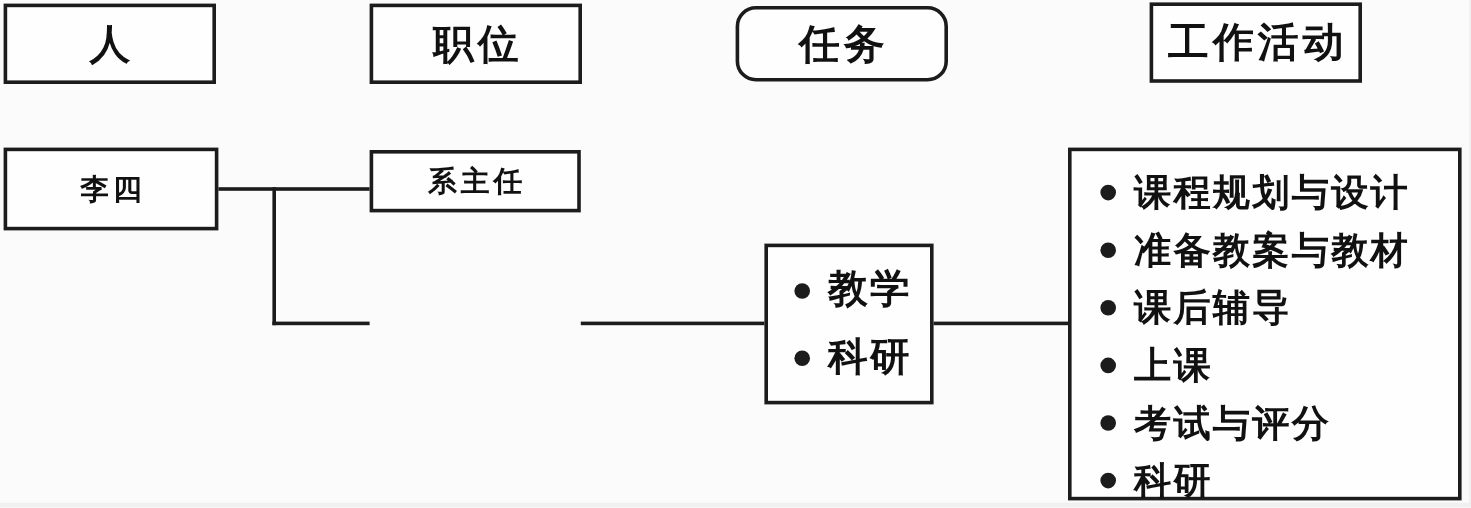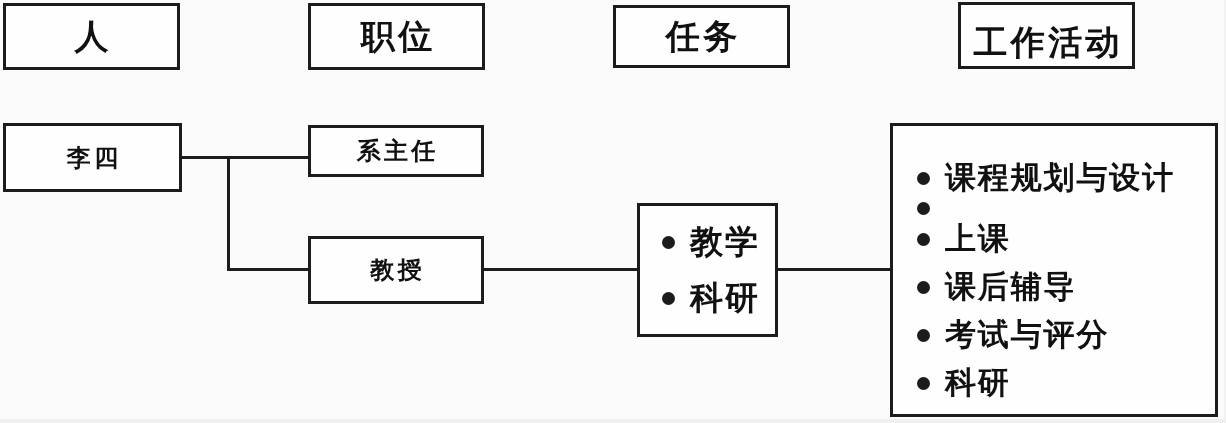--- a/index.html
+++ b/index.html
@@ -53,22 +53,22 @@
     flex:0 0 auto;
   }
   .connector{
     position:absolute;
     background:var(--line);
   }
 
   
   #hdr-person  {left:3px;  top:3px;  width:177px;height:67px;}
   #hdr-position{left:308px;top:3px;  width:177px;height:67px;}
-  #hdr-task    {left:613px;top:5px;  width:177px;height:63px;}
-  #hdr-activity{left:958px;top:2px;  width:177px;height:67px;align-items:flex-end;}
+  #hdr-task    {left:613px;top:5px;  width:177px;height:63px;border-radius:17px;}
+  #hdr-activity{left:958px;top:2px;  width:177px;height:67px;}
 
   #node-person {left:3px;  top:123px;width:179px;height:69px;}
   #node-pos1   {left:308px;top:125px;width:176px;height:52px;}
   #node-pos2   {left:308px;top:236px;width:176px;height:68px;}
 
   #box-tasks   {left:637px;top:203px;width:141px;height:134px;padding-left:22px;}
   #box-acts    {left:890px;top:123px;width:328px;height:294px;padding:21px 0 0 24px;}
 
   #conn-person-pos1 {left:182px;top:156px;width:126px;height:3px;}
   #conn-branch-vert {left:227px;top:156px;width:3px;  height:115px;}
@@ -94,50 +94,48 @@
     <span>工作活动</span>
   </div>
 
   <div class="box node" id="node-person">
     <span>李四</span>
   </div>
 
   <div class="box node" id="node-pos1">
     <span>系主任</span>
   </div>
-  <div class="box node" id="node-pos2">
-    <span>教授</span>
-  </div>
 
   <div class="box listbox" id="box-tasks">
     <div class="list-item task-item">
       <span class="bullet"></span>
       <span>教学</span>
     </div>
     <div class="list-item task-item">
       <span class="bullet"></span>
       <span>科研</span>
     </div>
   </div>
 
   <div class="box listbox" id="box-acts">
     <div class="list-item act-item">
       <span class="bullet"></span>
       <span>课程规划与设计</span>
     </div>
     <div class="list-item act-item">
       <span class="bullet"></span>
+      <span>准备教案与教材</span>
+    </div>
+    <div class="list-item act-item">
+      <span class="bullet"></span>
+      <span>课后辅导</span>
     </div>
     <div class="list-item act-item">
       <span class="bullet"></span>
       <span>上课</span>
-    </div>
-    <div class="list-item act-item">
-      <span class="bullet"></span>
-      <span>课后辅导</span>
     </div>
     <div class="list-item act-item">
       <span class="bullet"></span>
       <span>考试与评分</span>
     </div>
     <div class="list-item act-item">
       <span class="bullet"></span>
       <span>科研</span>
     </div>
   </div>

